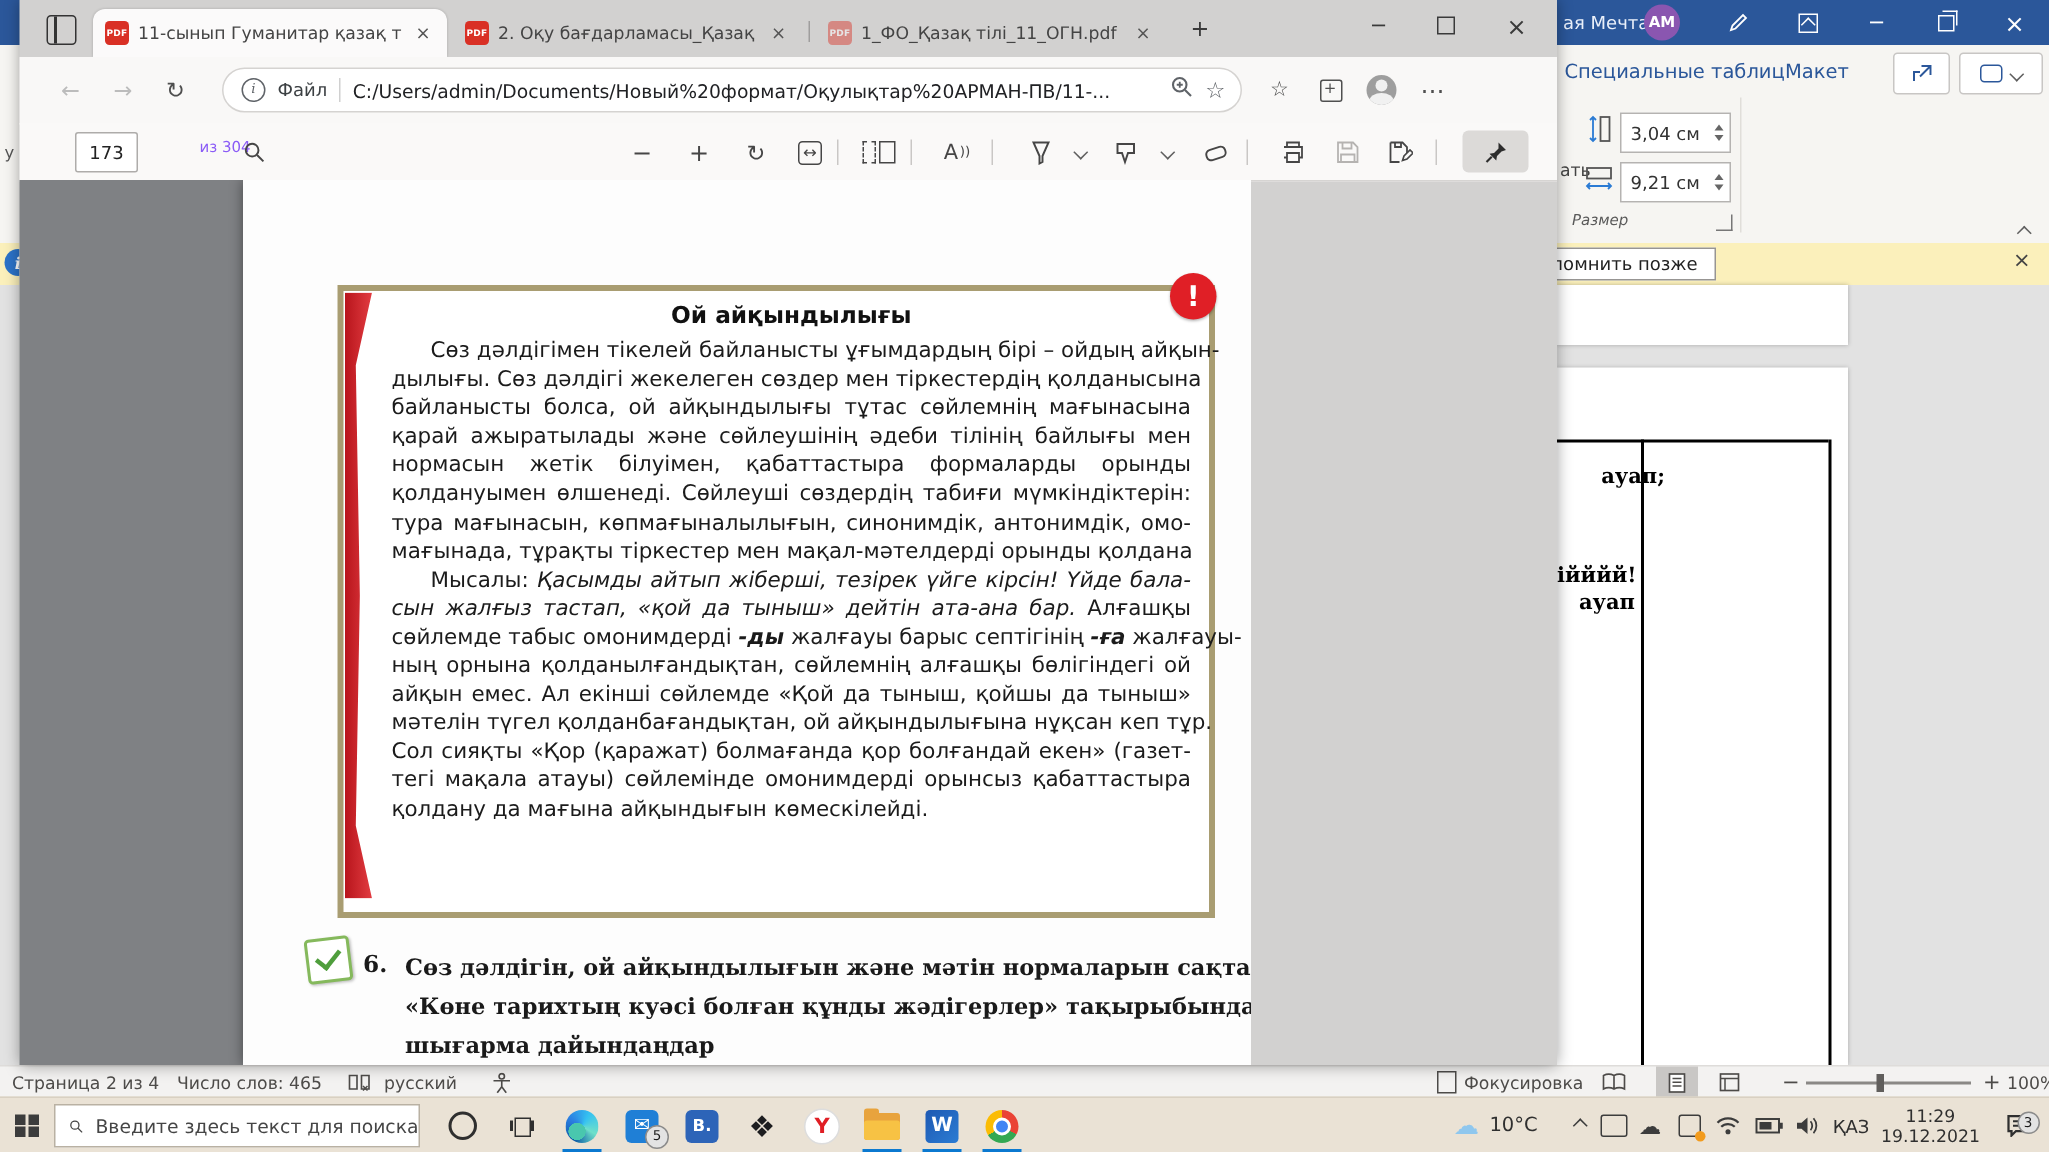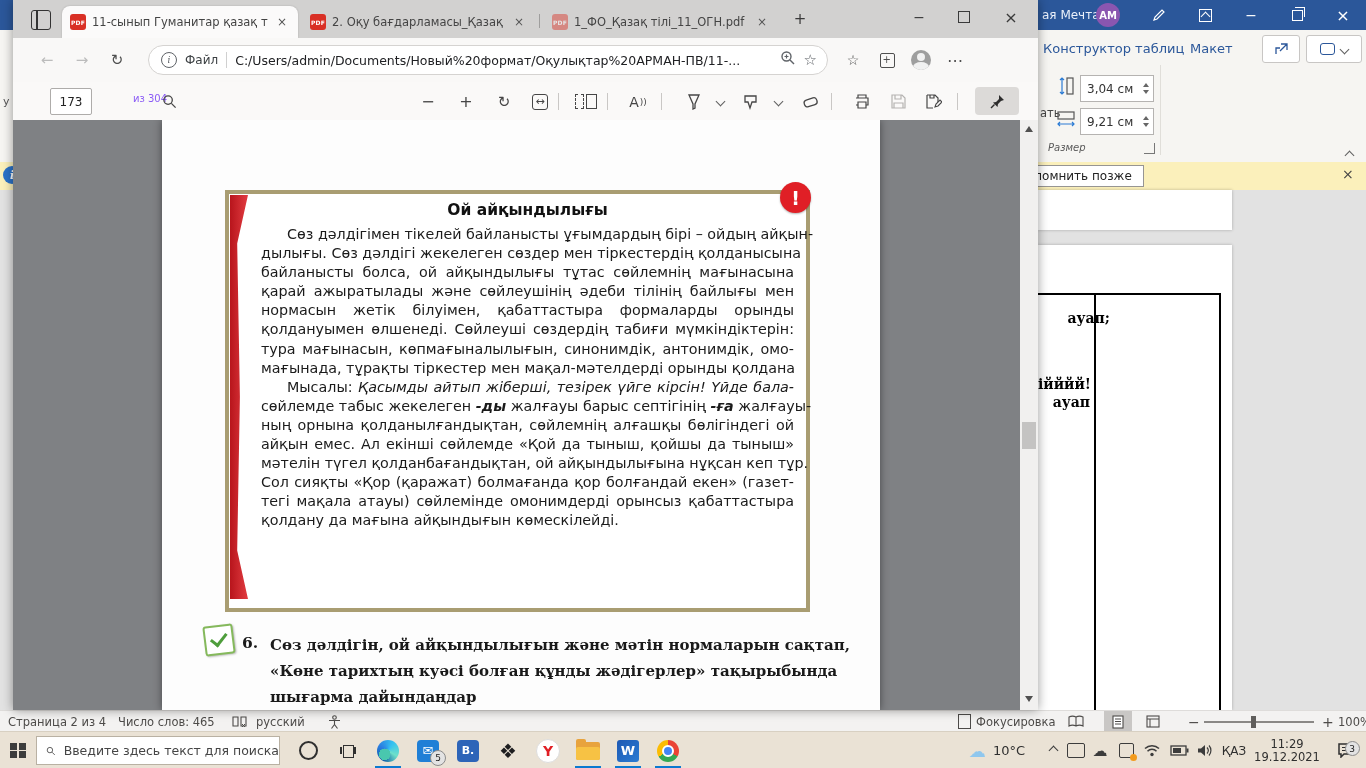--- a/index.html
+++ b/index.html
@@ -65,21 +65,21 @@
   .pill .flabel{font-size:12px;color:#3c4043;flex:none;}
   .pill .pdiv{width:1px;height:16px;background:#d0d0d0;flex:none;}
   .pill .url{font-size:12.5px;color:#202124;white-space:nowrap;overflow:hidden;flex:1;}
   .e-pdfbar{left:0;top:82px;width:1025px;height:38px;background:#faf9f8;border-bottom:1px solid #d6d4d2;}
   .pagebox{left:37px;top:6px;width:40px;height:25px;border:1px solid #aeacaa;background:#fff;border-radius:2px;
            font-size:12px;color:#222;display:flex;align-items:center;justify-content:center;}
   .pbtn{top:7px;width:26px;height:25px;display:flex;align-items:center;justify-content:center;color:#464646;font-size:14px;}
   .psep{top:11px;width:1px;height:17px;background:#c9c7c5;}
   .pinbtn{left:962px;top:5px;width:44px;height:28px;background:#dcdad8;border-radius:4px;
           display:flex;align-items:center;justify-content:center;}
-  .e-view{left:0;top:120px;width:1025px;height:590px;background:#7f8184;overflow:hidden;}
+  .e-view{left:0;top:120px;width:821px;height:590px;background:#7f8184;overflow:hidden;}
   .pdf-page{left:149px;top:0;width:718px;height:590px;background:#fdfdfd;box-shadow:0 0 8px rgba(0,0,0,.45);overflow:hidden;}
 
   
   .callout{left:63px;top:70px;width:577px;height:414px;border:4px solid #a99d72;background:#fff;}
   .ribbon-red{position:absolute;left:1px;top:1px;width:18px;height:404px;background:linear-gradient(90deg,#b8151c,#e23c41);
               clip-path:polygon(0 0,100% 0,40% 12%,55% 50%,40% 88%,100% 100%,0 100%);}
   .pdf-title{position:absolute;left:30px;right:10px;top:7px;text-align:center;font-weight:bold;font-size:15.5px;color:#111;}
   .pdf-body{position:absolute;left:32px;right:12px;top:31px;font-size:14.3px;line-height:19.1px;color:#1b1b1b;}
   .tl{text-align:justify;text-align-last:justify;white-space:nowrap;}
   .tl.last{text-align-last:left;}
@@ -158,21 +158,21 @@
           </div>
       </div>
       <div class="abs w-cap" style="left:1238px;">−</div>
       <div class="abs w-cap" style="left:1284px;">
           <span class="w-restore-g"></span>
         </div>
       <div class="abs w-cap" style="left:1330px;font-size:16px;">×</div>
     </div>
 
     <div class="abs w-ribbon">
-      <div class="abs w-ribbon-tab" style="left:1043px;top:11px;">Конструктор таблиц</div>
+      <div class="abs w-ribbon-tab" style="left:1043px;top:11px;">Специальные таблиц</div>
       <div class="abs w-ribbon-tab" style="left:1190px;top:11px;">Макет</div>
       <div class="abs w-ribbon-box" style="left:1262px;top:5px;width:36px;height:26px;">
         <svg width="14" height="13" viewBox="0 0 14 13">
             <path d="M2 11V5h4M7 1h6v6M13 1L6 8" fill="none" stroke="#2b579a" stroke-width="1.3"></path>
           </svg>
       </div>
       <div class="abs w-ribbon-box" style="left:1306px;top:5px;width:54px;height:26px;gap:6px;">
         <span style="display:inline-block;width:13px;height:10px;border:1.4px solid #2b579a;border-radius:3px;position:relative;"></span>
         <span class="chv"></span>
       </div>
@@ -422,21 +422,22 @@
           <div class="pdf-body">
               <div class="tl ind"><span>Сөз дәлдігімен тікелей байланысты ұғымдардың бірі – ойдың айқын-</span></div>
               <div class="tl"><span>дылығы. Сөз дәлдігі жекелеген сөздер мен тіркестердің қолданысына</span></div>
               <div class="tl"><span>байланысты болса, ой айқындылығы тұтас сөйлемнің мағынасына</span></div>
               <div class="tl"><span>қарай ажыратылады және сөйлеушінің әдеби тілінің байлығы мен</span></div>
               <div class="tl"><span>нормасын жетік білуімен, қабаттастыра формаларды орынды</span></div>
               <div class="tl"><span>қолдануымен өлшенеді. Сөйлеуші сөздердің табиғи мүмкіндіктерін:</span></div>
               <div class="tl"><span>тура мағынасын, көпмағыналылығын, синонимдік, антонимдік, омо-</span></div>
               <div class="tl"><span>мағынада, тұрақты тіркестер мен мақал-мәтелдерді орынды қолдана</span></div>
               <div class="tl ind"><span>Мысалы: </span><span class="i">Қасымды айтып жіберші, тезірек үйге кірсін! Үйде бала-</span></div>
-              <div class="tl"><span>сөйлемде табыс жекелеген </span><span class="bi">-ды</span><span> жалғауы барыс септігінің </span><span class="bi">-ға</span><span> жалғауы-</span></div>
+              <div class="tl"><span class="i">сын жалғыз тастап, «қой да тыныш» дейтін ата-ана бар.</span><span> Алғашқы</span></div>
+              <div class="tl"><span>сөйлемде табыс омонимдерді </span><span class="bi">-ды</span><span> жалғауы барыс септігінің </span><span class="bi">-ға</span><span> жалғауы-</span></div>
               <div class="tl"><span>ның орнына қолданылғандықтан, сөйлемнің алғашқы бөлігіндегі ой</span></div>
               <div class="tl"><span>айқын емес. Ал екінші сөйлемде «Қой да тыныш, қойшы да тыныш»</span></div>
               <div class="tl"><span>мәтелін түгел қолданбағандықтан, ой айқындылығына нұқсан кеп тұр.</span></div>
               <div class="tl"><span>Сол сияқты «Қор (қаражат) болмағанда қор болғандай екен» (газет-</span></div>
               <div class="tl"><span>тегі мақала атауы) сөйлемінде омонимдерді орынсыз қабаттастыра</span></div>
               <div class="tl last"><span>қолдану да мағына айқындығын көмескілейді.</span></div>
             </div>
         </div>
         <div class="abs excl">!</div>
 

